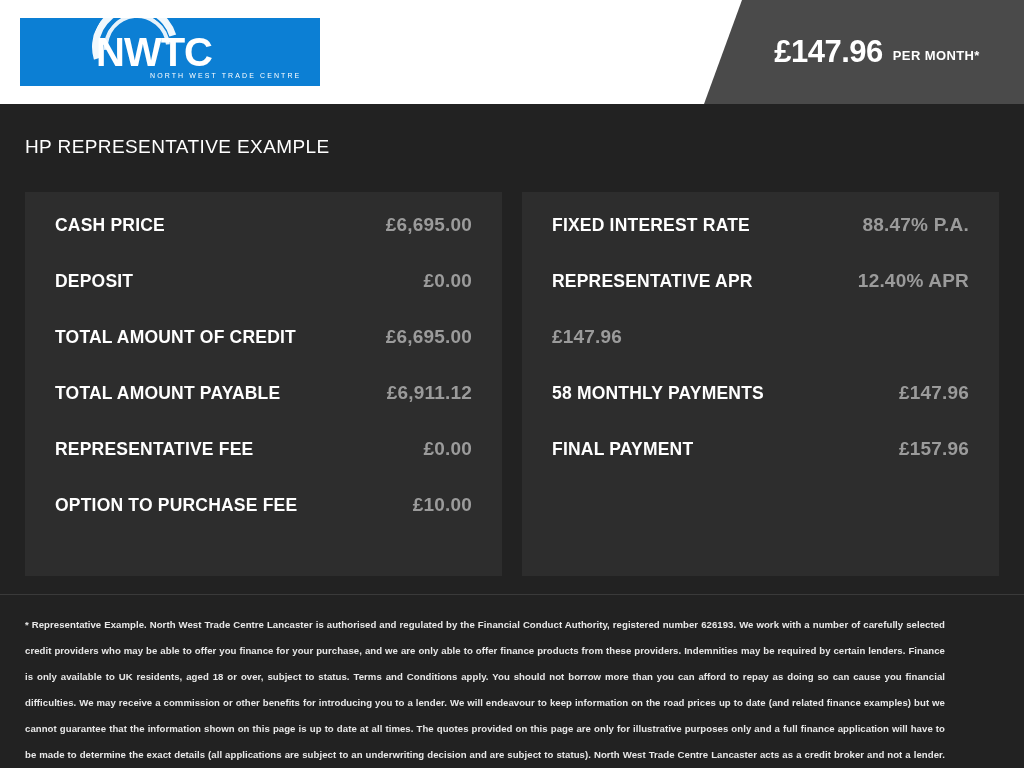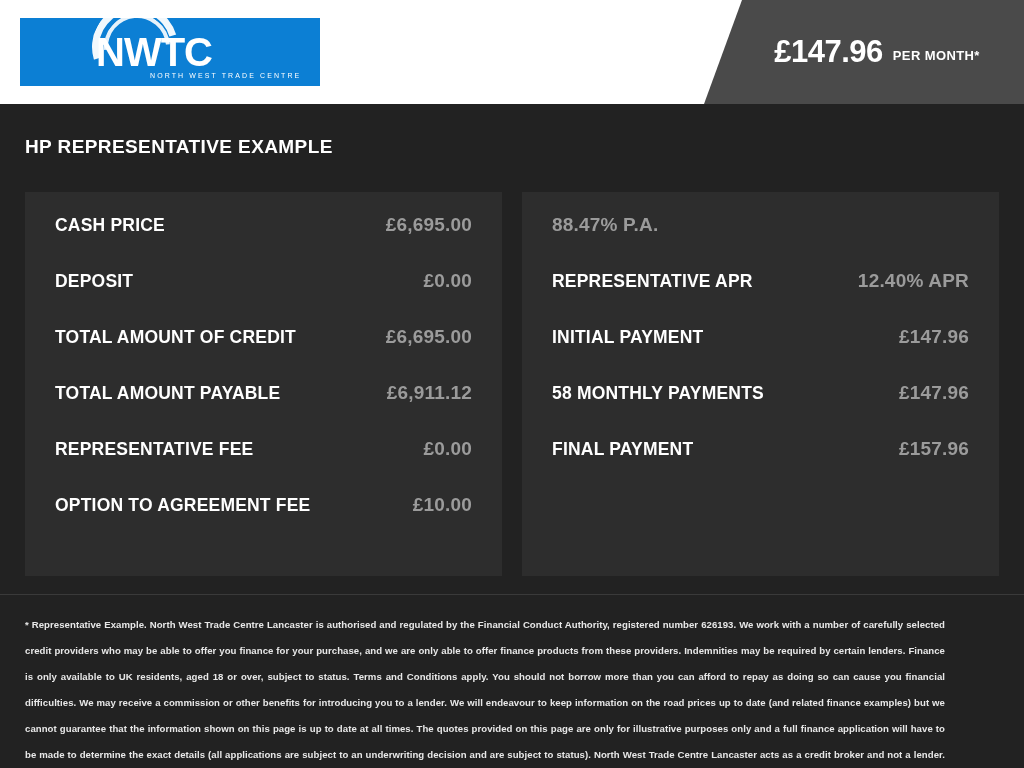--- a/index.html
+++ b/index.html
@@ -119,21 +119,21 @@
     padding-top: 7px;
   }
 
   
   .title {
     position: absolute;
     left: 25px;
     top: 136px;
     color: #ffffff;
     font-size: 19px;
-    font-weight: bold;
+    font-weight: normal;
     letter-spacing: 0.4px;
   }
 
   
   .panels {
     position: absolute;
     left: 25px;
     top: 192px;
     width: 974px;
     display: flex;
@@ -231,35 +231,35 @@
       </div>
       <div class="row">
         <span class="row-label">TOTAL AMOUNT PAYABLE</span>
         <span class="row-value">£6,911.12</span>
       </div>
       <div class="row">
         <span class="row-label">REPRESENTATIVE FEE</span>
         <span class="row-value">£0.00</span>
       </div>
       <div class="row">
-        <span class="row-label">OPTION TO AGREEMENT FEE</span>
+        <span class="row-label">OPTION TO PURCHASE FEE</span>
         <span class="row-value">£10.00</span>
       </div>
     </div>
 
     <div class="panel">
       <div class="row">
+        <span class="row-label">FIXED INTEREST RATE</span>
         <span class="row-value">88.47% P.A.</span>
       </div>
       <div class="row">
         <span class="row-label">REPRESENTATIVE APR</span>
         <span class="row-value">12.40% APR</span>
       </div>
       <div class="row">
-        <span class="row-label">INITIAL PAYMENT</span>
         <span class="row-value">£147.96</span>
       </div>
       <div class="row">
         <span class="row-label">58 MONTHLY PAYMENTS</span>
         <span class="row-value">£147.96</span>
       </div>
       <div class="row">
         <span class="row-label">FINAL PAYMENT</span>
         <span class="row-value">£157.96</span>
       </div>

